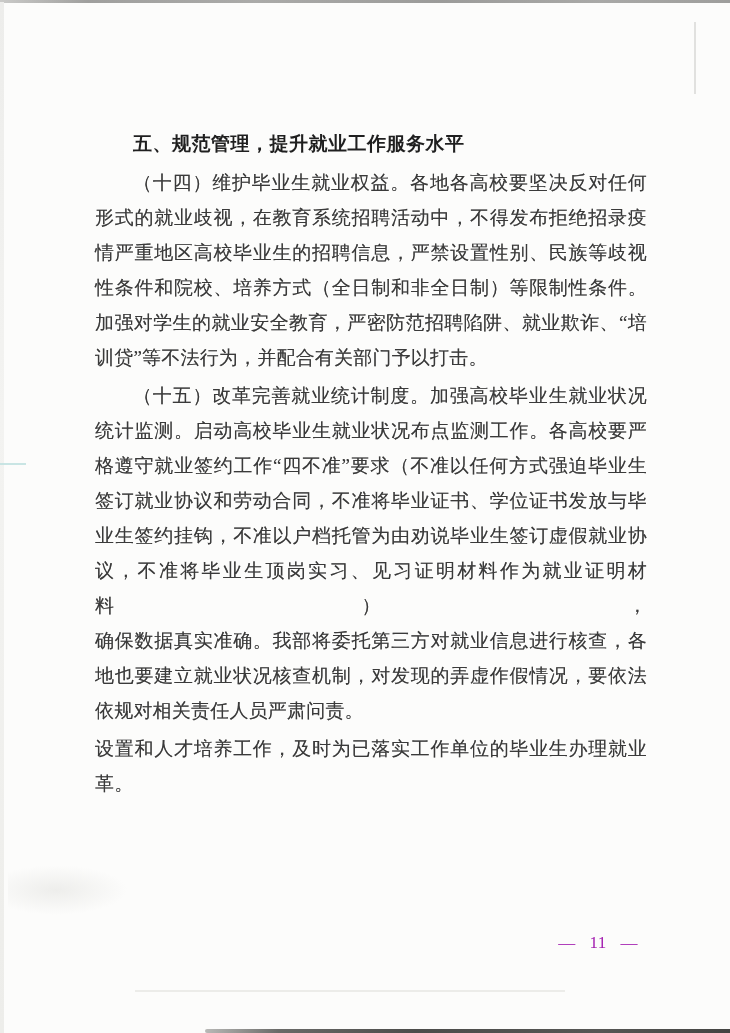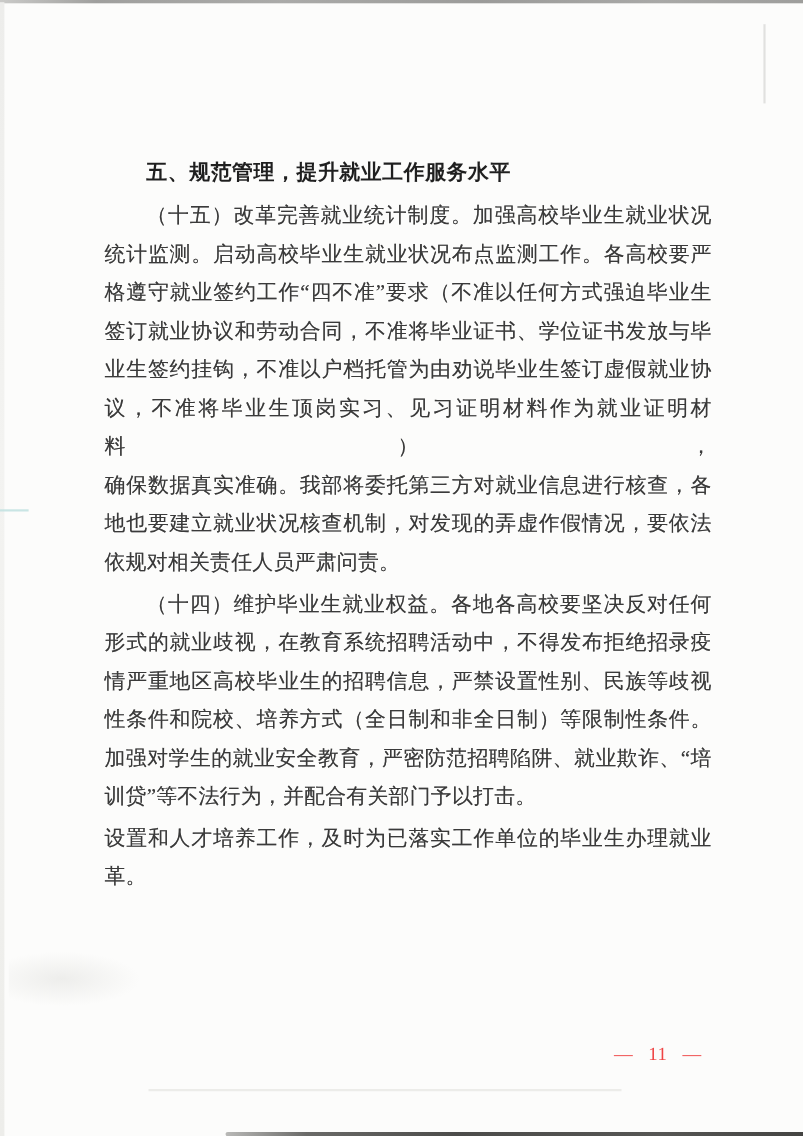--- a/index.html
+++ b/index.html
@@ -46,21 +46,21 @@
   .scan-mark-cyan {
     position: absolute; left: 0; top: 463px; width: 26px; height: 2px;
     background: #c3e2e1; opacity: .9;
   }
   .scan-blot-left {
     position: absolute; left: 8px; top: 865px; width: 120px; height: 50px;
     background: radial-gradient(ellipse at 40% 50%, rgba(210,210,206,.35), rgba(210,210,206,0) 70%);
   }
   
   .content {
-    position: absolute; left: 95px; top: 140px; width: 552px;
+    position: absolute; left: 95px; top: 126px; width: 552px;
   }
   .heading {
     margin: 0;
     font-family: "Liberation Sans", "DejaVu Sans", sans-serif;
     font-weight: bold;
     font-size: 19px;
     line-height: 36px;
     letter-spacing: .5px;
     color: var(--heading-ink);
     text-indent: 38px;
@@ -73,60 +73,60 @@
     text-align: justify;
     text-align-last: justify;
     letter-spacing: .2px;
     text-shadow: 0 0 .5px rgba(58,58,58,.55);
     white-space: nowrap;
   }
   .line { white-space: normal; }
   .line.first { text-indent: 38px; }
   .line.flush { text-align-last: left; }
   .footer {
-    position: absolute; right: 92px; bottom: 64px;
+    position: absolute; right: 92px; bottom: 80px;
     font-size: 17px;
-    color: #ef4444;
+    color: #a21caf;
     word-spacing: 9px;
     letter-spacing: .5px;
   }
 </style>
 </head>
 <body>
 
 <div class="page">
   <div class="scan-edge-top"></div>
   <div class="scan-edge-left"></div>
   <div class="scan-crease-right"></div>
   <div class="scan-mark-cyan"></div>
   <div class="scan-blot-left"></div>
   <div class="scan-smudge-bottom"></div>
   <div class="scan-edge-bottom"></div>
 
   <div class="content">
     <h2 class="heading">五、规范管理，提升就业工作服务水平</h2>
     <div class="body">
         <div class="paragraph">
+          <div class="line first">（十四）维护毕业生就业权益。各地各高校要坚决反对任何</div>
+          <div class="line">形式的就业歧视，在教育系统招聘活动中，不得发布拒绝招录疫</div>
+          <div class="line">情严重地区高校毕业生的招聘信息，严禁设置性别、民族等歧视</div>
+          <div class="line">性条件和院校、培养方式（全日制和非全日制）等限制性条件。</div>
+          <div class="line">加强对学生的就业安全教育，严密防范招聘陷阱、就业欺诈、“培</div>
+          <div class="line flush">训贷”等不法行为，并配合有关部门予以打击。</div>
+        </div>
+        <div class="paragraph">
           <div class="line first">（十五）改革完善就业统计制度。加强高校毕业生就业状况</div>
           <div class="line">统计监测。启动高校毕业生就业状况布点监测工作。各高校要严</div>
           <div class="line">格遵守就业签约工作“四不准”要求（不准以任何方式强迫毕业生</div>
           <div class="line">签订就业协议和劳动合同，不准将毕业证书、学位证书发放与毕</div>
           <div class="line">业生签约挂钩，不准以户档托管为由劝说毕业生签订虚假就业协</div>
           <div class="line">议，不准将毕业生顶岗实习、见习证明材料作为就业证明材料），</div>
           <div class="line">确保数据真实准确。我部将委托第三方对就业信息进行核查，各</div>
           <div class="line">地也要建立就业状况核查机制，对发现的弄虚作假情况，要依法</div>
           <div class="line flush">依规对相关责任人员严肃问责。</div>
-        </div>
-        <div class="paragraph">
-          <div class="line first">（十四）维护毕业生就业权益。各地各高校要坚决反对任何</div>
-          <div class="line">形式的就业歧视，在教育系统招聘活动中，不得发布拒绝招录疫</div>
-          <div class="line">情严重地区高校毕业生的招聘信息，严禁设置性别、民族等歧视</div>
-          <div class="line">性条件和院校、培养方式（全日制和非全日制）等限制性条件。</div>
-          <div class="line">加强对学生的就业安全教育，严密防范招聘陷阱、就业欺诈、“培</div>
-          <div class="line flush">训贷”等不法行为，并配合有关部门予以打击。</div>
         </div>
         <div class="paragraph">
           <div class="line">设置和人才培养工作，及时为已落实工作单位的毕业生办理就业</div>
           <div class="line flush">革。</div>
         </div>
       </div>
   </div>
 
   <div class="footer">— 11 —</div>
 </div>

